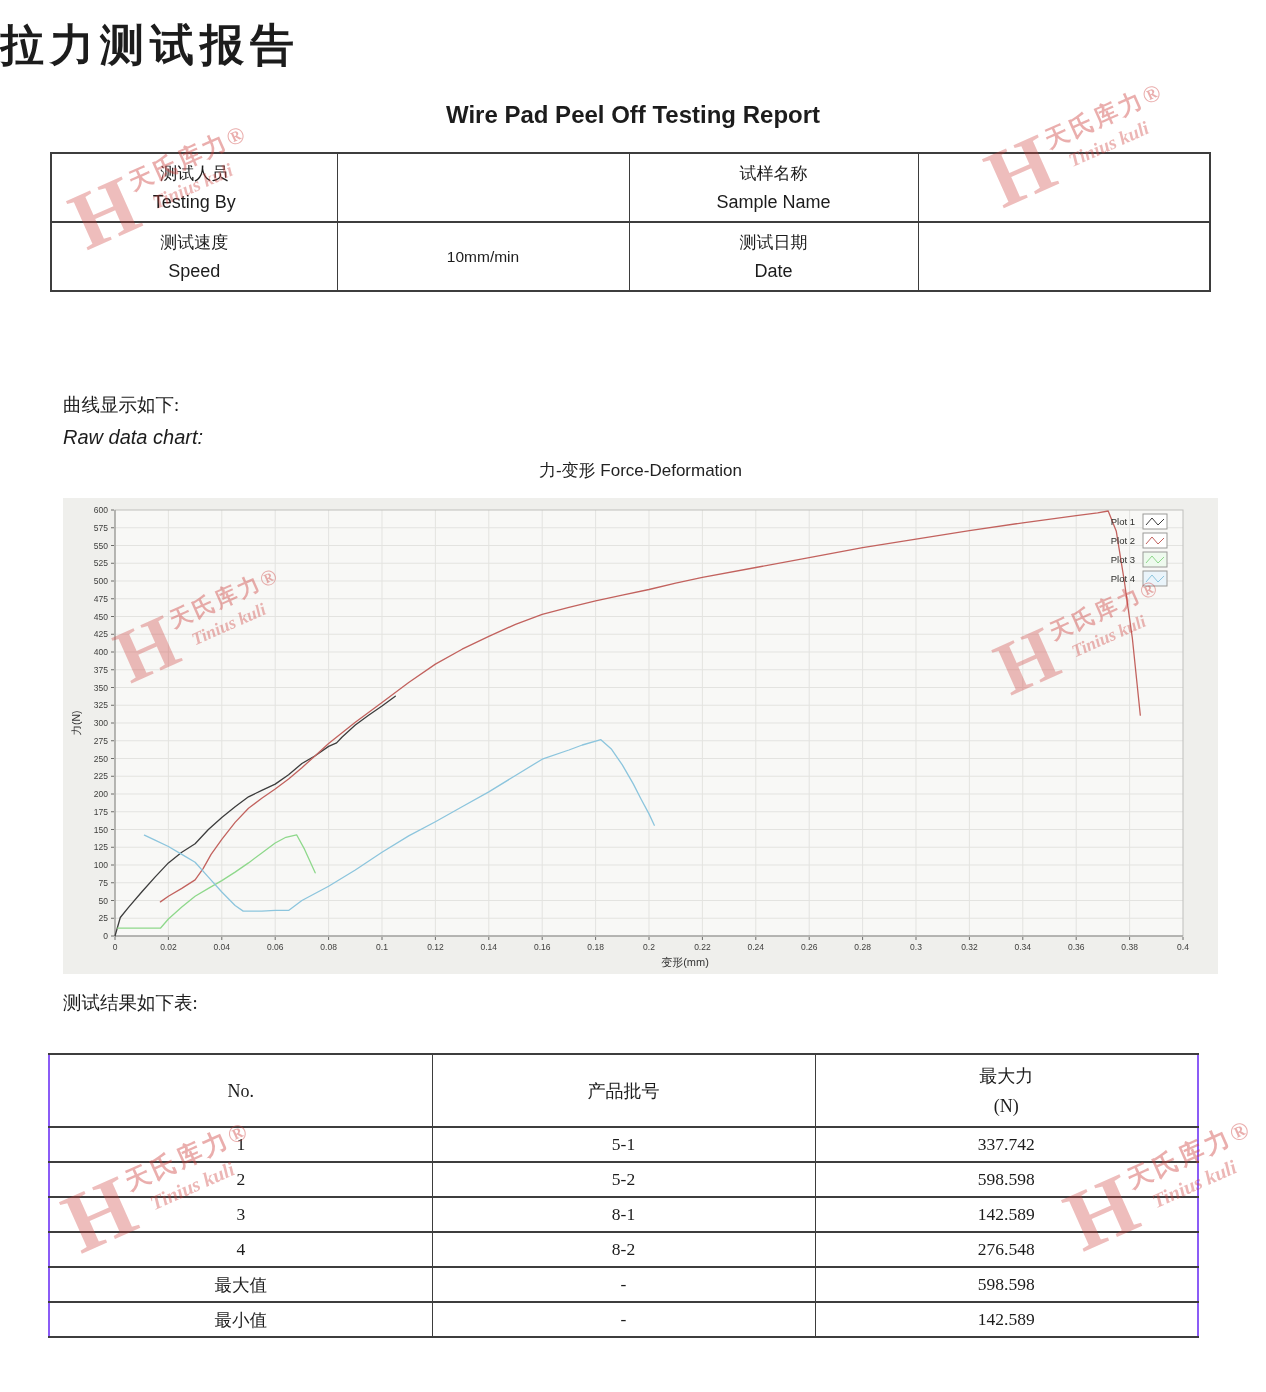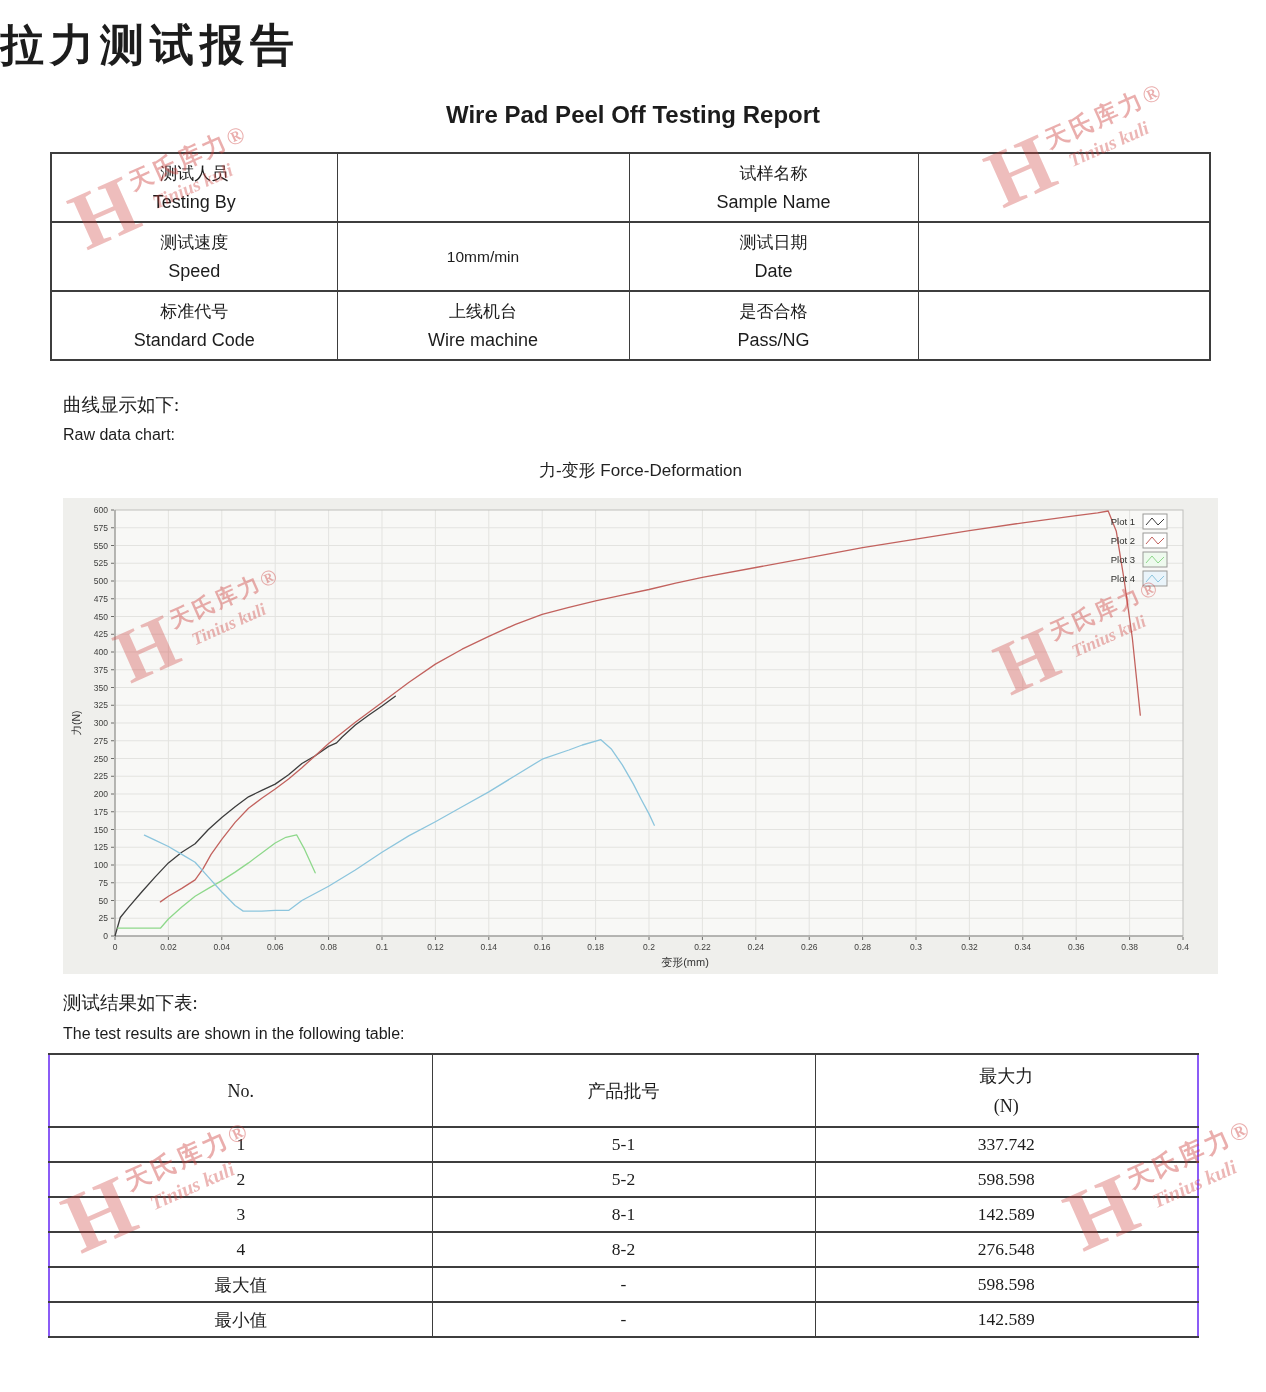--- a/index.html
+++ b/index.html
@@ -21,21 +21,21 @@
   .info-table{position:absolute;left:50px;top:152px;width:1159px;border:2px solid #3d3d3d;}
   .info-table td{
     border:1px solid #3d3d3d;border-top-width:2px;border-bottom-width:2px;
     height:67px;text-align:center;vertical-align:middle;padding:0;margin-top:33px;
   }
   .cell-cn{font-family:"Liberation Serif", serif;font-size:17px;line-height:29px;}
   .cell-en{font-family:Liberation Sans, sans-serif;font-size:18px;line-height:29px;}
   .cell-plain{font-family:"Liberation Sans", sans-serif;font-size:15.5px;line-height:29px;}
   .sec{position:absolute;left:63px;}
   .sec-cn{font-size:18.5px;font-family:"Liberation Serif", serif;}
-  .sec-en{font-size:16px;font-family:"Liberation Sans", sans-serif;}
+  .sec-en{font-size:20px;font-family:"Liberation Sans", sans-serif;font-style:italic;}
   #sec1-cn{top:392px;}
   #sec1-en{top:426px;}
   #sec2-cn{top:990px;}
   #sec2-en{top:1025px;}
   .chart-title{
     position:absolute;top:459px;left:63px;width:1155px;text-align:center;
     font-size:17px;font-family:"Liberation Sans", sans-serif;color:#222;
   }
   .chart-wrap{position:absolute;left:63px;top:498px;width:1155px;height:476px;}
   .chart-wrap svg{display:block;}
@@ -99,37 +99,20 @@
           <td>
             <div class="cell-cn">测试速度</div>
             <div class="cell-en">Speed</div>
           </td>
           <td>
             <div class="cell-plain">10mm/min</div>
           </td>
           <td>
             <div class="cell-cn">测试日期</div>
             <div class="cell-en">Date</div>
-          </td>
-          <td>
-            <div class="cell-plain"></div>
-          </td>
-        </tr>
-        <tr>
-          <td>
-            <div class="cell-cn">标准代号</div>
-            <div class="cell-en">Standard Code</div>
-          </td>
-          <td>
-            <div class="cell-cn">上线机台</div>
-            <div class="cell-en">Wire machine</div>
-          </td>
-          <td>
-            <div class="cell-cn">是否合格</div>
-            <div class="cell-en">Pass/NG</div>
           </td>
           <td>
             <div class="cell-plain"></div>
           </td>
         </tr>
       </tbody>
   </table>
 
   <div class="sec sec-cn" id="sec1-cn">曲线显示如下:</div>
   <div class="sec sec-en" id="sec1-en">Raw data chart:</div>
@@ -292,21 +275,20 @@
         <text x="1072" y="65" text-anchor="end" fill="#2e2e2c" font-size="9.5" font-family="Liberation Sans, sans-serif">Plot 3</text>
         <rect x="1080" y="54" width="24" height="15" fill="#eefaee" stroke="#9a9a97" stroke-width="1"></rect>
         <polyline points="1083,65 1089,58 1095,65 1101,59" fill="none" stroke="#8ed88b" stroke-width="1"></polyline>
         <text x="1072" y="84" text-anchor="end" fill="#2e2e2c" font-size="9.5" font-family="Liberation Sans, sans-serif">Plot 4</text>
         <rect x="1080" y="73" width="24" height="15" fill="#eaf4fa" stroke="#9a9a97" stroke-width="1"></rect>
         <polyline points="1083,84 1089,77 1095,84 1101,78" fill="none" stroke="#8cc5dd" stroke-width="1"></polyline>
       </svg>
   </div>
 
   <div class="sec sec-cn" id="sec2-cn">测试结果如下表:</div>
-  <div class="sec sec-en" id="sec2-en">The test results are shown in the following table:</div>
 
   <table class="results-table" id="results-table">
     <colgroup>
         <col style="width:383px">
         <col style="width:383px">
         <col style="width:383px">
       </colgroup>
     <tbody id="results-table-body">
         <tr>
           <td class="hdr">

